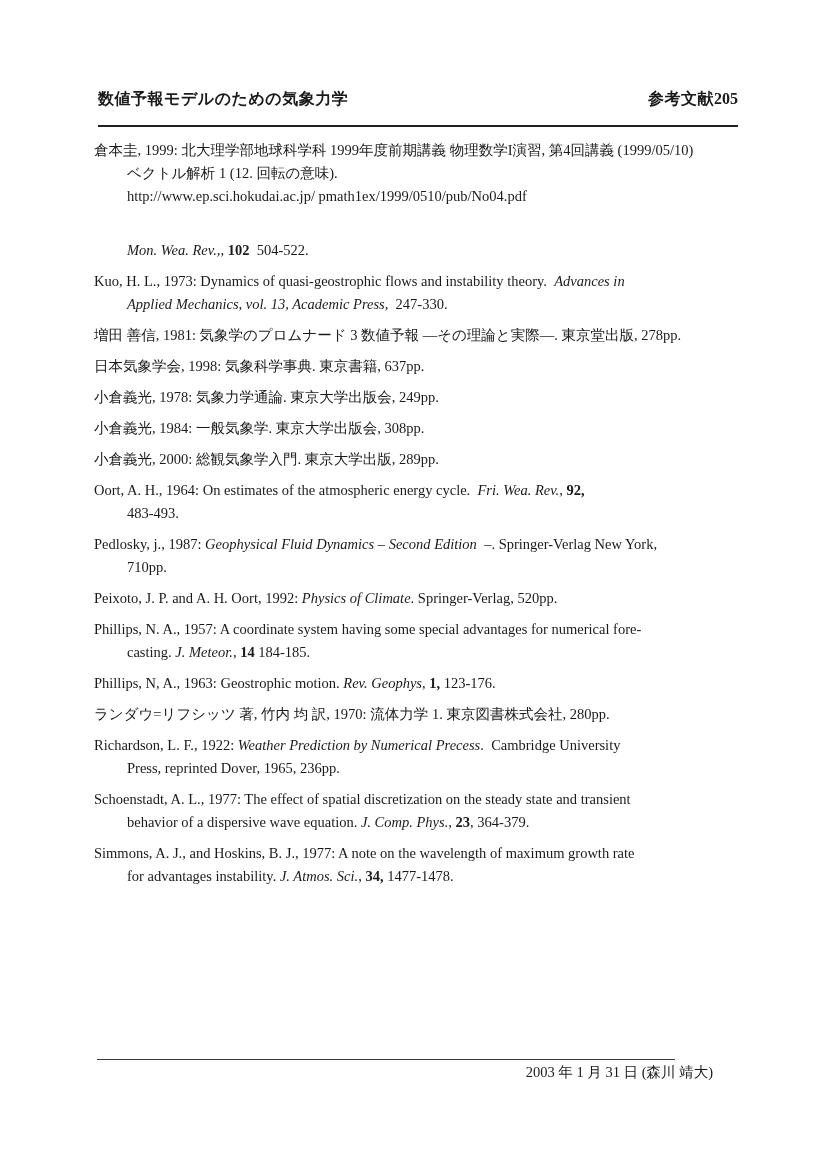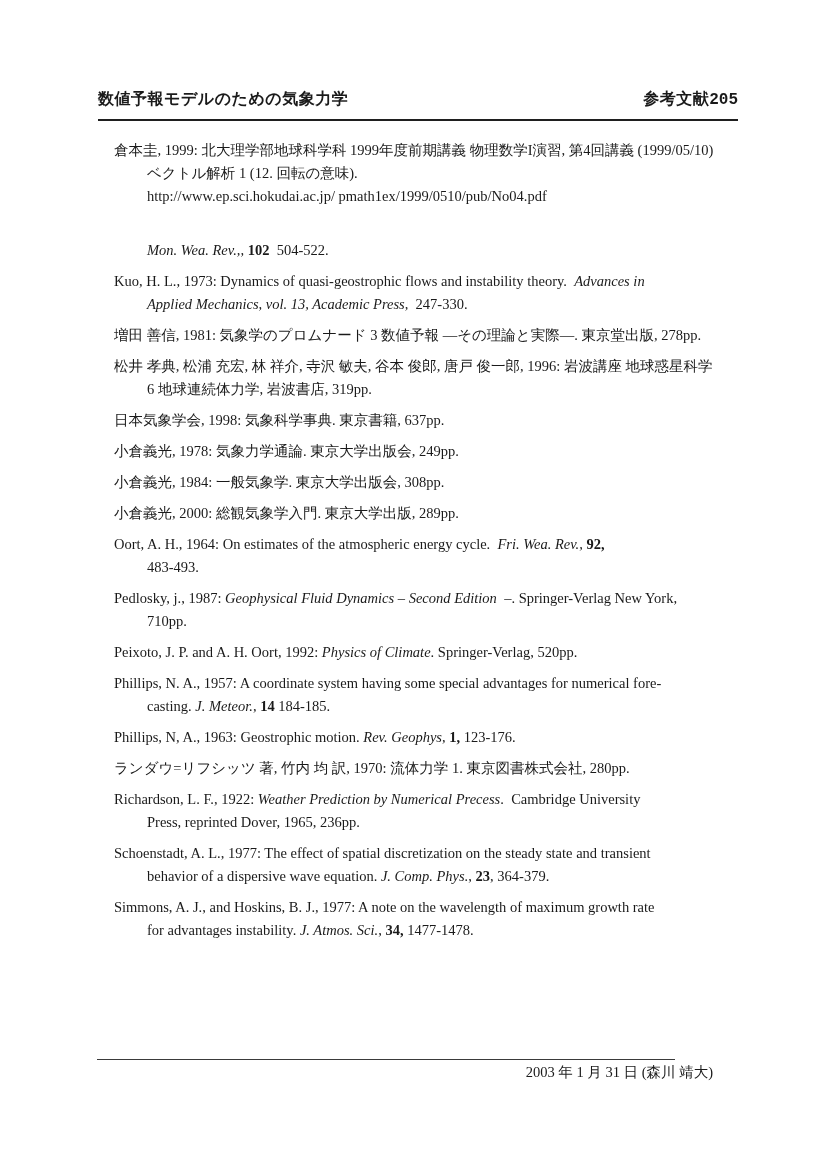--- a/index.html
+++ b/index.html
@@ -16,47 +16,47 @@
     font-family: "Liberation Serif", "DejaVu Serif", serif;
     overflow: hidden;
   }
   
   .header {
     position: absolute;
     left: 98px;
     top: 89px;
     width: 640px;
     border-bottom: 2px solid #1f1f1f;
-    padding-bottom: 9px;
+    padding-bottom: 15px;
     display: flex;
     justify-content: space-between;
     align-items: baseline;
   }
   .h-title {
     font-family: "Liberation Sans", "DejaVu Sans", sans-serif;
     font-weight: bold;
     font-size: 16px;
     letter-spacing: 0.5px;
   }
   .h-right { display: flex; align-items: baseline; }
   .h-section {
     font-family: "Liberation Sans", "DejaVu Sans", sans-serif;
     font-weight: bold;
     font-size: 16px;
     letter-spacing: 0.5px;
   }
   .h-page {
-    font-family: Liberation Mono, monospace;
+    font-family: Liberation Serif, serif;
     font-weight: bold;
     font-size: 16px;
   }
   
   .refs {
     position: absolute;
-    left: 114px;
+    left: 94px;
     top: 139px;
     width: 650px;
     font-size: 14.5px;
     line-height: 23px;
     text-align: left;
   }
   .entry {
     margin: 0 0 8px 0;
     padding-left: 33px;
     text-indent: -33px;
@@ -93,21 +93,20 @@
       <span class="h-section">参考文献</span>
       <span class="h-page">205</span>
     </span>
   </div>
 
   <div class="refs" id="refs">
       <p class="entry"><span>倉本圭, 1999: 北大理学部地球科学科 1999年度前期講義 物理数学I演習, 第4回講義 (1999/05/10)</span><br><span>ベクトル解析 1 (12. 回転の意味).</span><br><span>http://www.ep.sci.hokudai.ac.jp/ pmath1ex/1999/0510/pub/No04.pdf</span></p>
       <p class="entry"><br><span class="i">Mon. Wea. Rev.,,</span><span> </span><span class="b">102</span><span> 504-522.</span></p>
       <p class="entry"><span>Kuo, H. L., 1973: Dynamics of quasi-geostrophic flows and instability theory. </span><span class="i">Advances in</span><br><span class="i">Applied Mechanics, vol. 13, Academic Press,</span><span> 247-330.</span></p>
       <p class="entry"><span>増田 善信, 1981: 気象学のプロムナード 3 数値予報 —その理論と実際—. 東京堂出版, 278pp.</span></p>
-      <p class="entry"><span>松井 孝典, 松浦 充宏, 林 祥介, 寺沢 敏夫, 谷本 俊郎, 唐戸 俊一郎, 1996: 岩波講座 地球惑星科学</span><br><span>6 地球連続体力学, 岩波書店, 319pp.</span></p>
       <p class="entry"><span>日本気象学会, 1998: 気象科学事典. 東京書籍, 637pp.</span></p>
       <p class="entry"><span>小倉義光, 1978: 気象力学通論. 東京大学出版会, 249pp.</span></p>
       <p class="entry"><span>小倉義光, 1984: 一般気象学. 東京大学出版会, 308pp.</span></p>
       <p class="entry"><span>小倉義光, 2000: 総観気象学入門. 東京大学出版, 289pp.</span></p>
       <p class="entry"><span>Oort, A. H., 1964: On estimates of the atmospheric energy cycle. </span><span class="i">Fri. Wea. Rev.,</span><span> </span><span class="b">92,</span><br><span>483-493.</span></p>
       <p class="entry"><span>Pedlosky, j., 1987: </span><span class="i">Geophysical Fluid Dynamics – Second Edition</span><span> –. Springer-Verlag New York,</span><br><span>710pp.</span></p>
       <p class="entry"><span>Peixoto, J. P. and A. H. Oort, 1992: </span><span class="i">Physics of Climate</span><span>. Springer-Verlag, 520pp.</span></p>
       <p class="entry"><span>Phillips, N. A., 1957: A coordinate system having some special advantages for numerical fore-</span><br><span>casting. </span><span class="i">J. Meteor.</span><span>, </span><span class="b">14</span><span> 184-185.</span></p>
       <p class="entry"><span>Phillips, N, A., 1963: Geostrophic motion. </span><span class="i">Rev. Geophys</span><span>, </span><span class="b">1,</span><span> 123-176.</span></p>
       <p class="entry"><span>ランダウ=リフシッツ 著, 竹内 均 訳, 1970: 流体力学 1. 東京図書株式会社, 280pp.</span></p>

